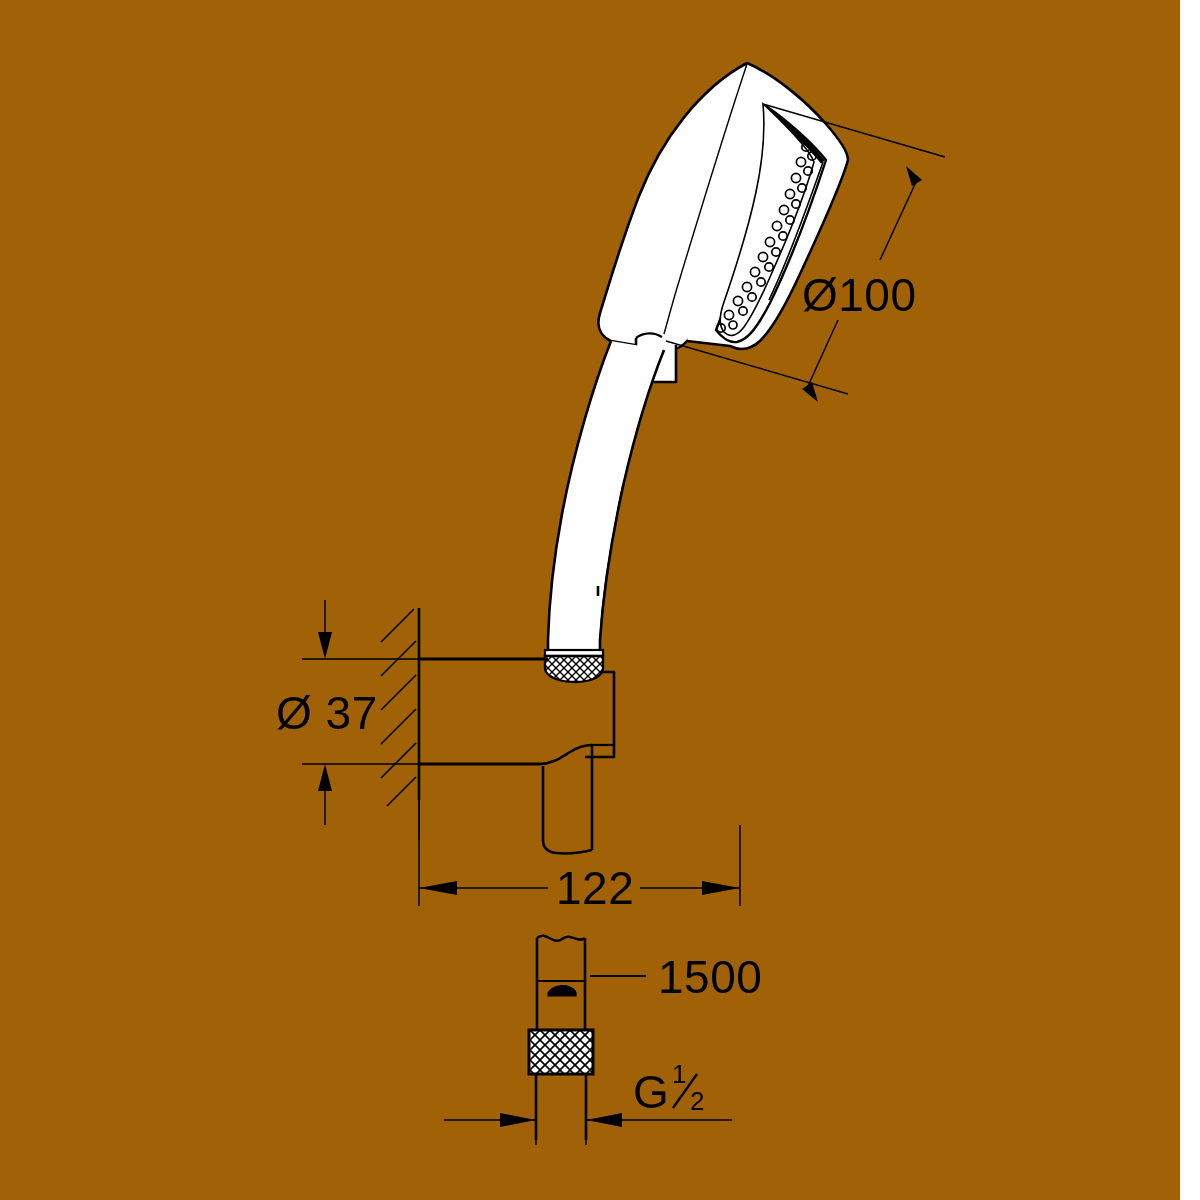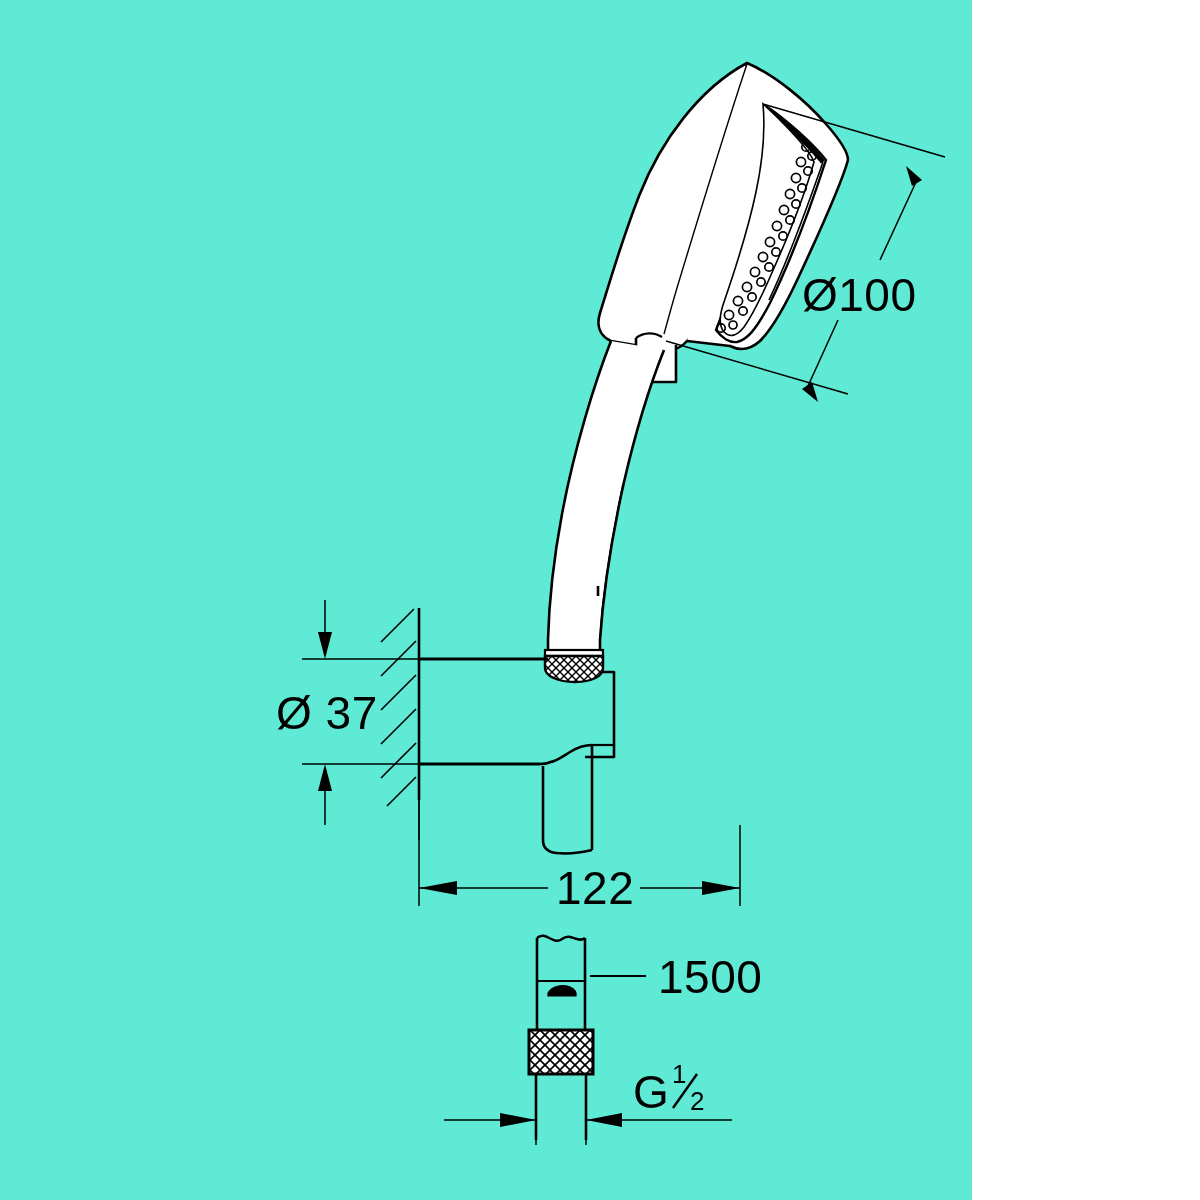--- a/index.html
+++ b/index.html
@@ -2,23 +2,23 @@
 <html><head>
 <meta charset="utf-8">
 <style>
   html, body {
     margin: 0;
     padding: 0;
     background: #ffffff;
   }
   #sheet {
     position: relative;
-    width: 972px;
+    width: 1180px;
     height: 1200px;
-    background: #5eead4;
+    background: #a16207;
     font-family: "Liberation Sans", sans-serif;
     overflow: hidden;
     text-align: center;
   }
   #drawing-svg {
     position: absolute;
     left: 0;
     top: 0;
     width: 1200px;
     height: 1200px;

